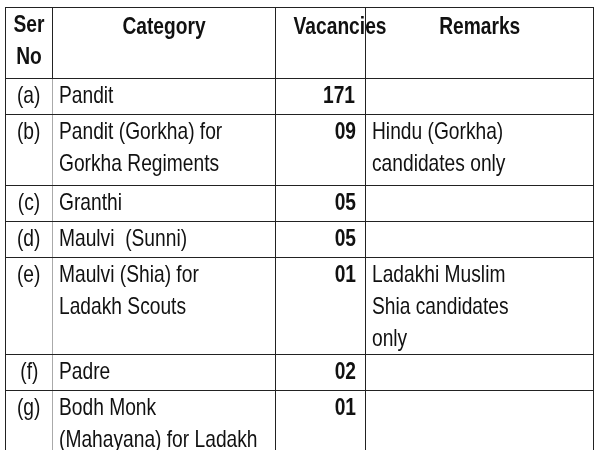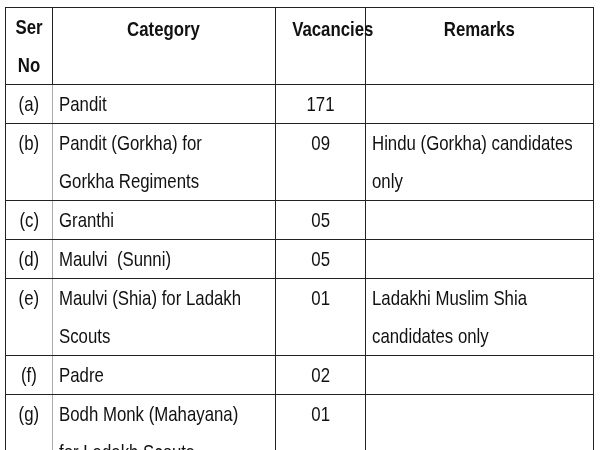--- a/index.html
+++ b/index.html
@@ -1,26 +1,26 @@
 <!DOCTYPE html>
 <html><head>
 <meta charset="utf-8">
 <style>
   html, body { margin:0; padding:0; background:#ffffff; }
   body { width:600px; height:450px; position:relative; overflow:hidden;
          font-family:"Liberation Sans", sans-serif; color:#111; }
   table { position:absolute; left:5px; top:7px; border-collapse:collapse;
           width:588px; table-layout:fixed; }
-  td, th { border:1.5px solid #222; vertical-align:top; font-size:21px;
-           line-height:38px; padding:0 6px; transform-origin:left; }
+  td, th { border:1.5px solid #222; vertical-align:top; font-size:24px;
+           line-height:32px; padding:0 6px; transform-origin:left; }
   th { font-weight:bold; text-align:center; height:68px; padding-top:2px; }
   th .t, td .t { display:inline-block; transform:scaleX(0.8); transform-origin:center; }
   td.cat .t, td.rem .t { transform-origin:left; }
   td.ser { text-align:center; border-right:1px solid #aaa; }
-  td.vac { text-align:center; }
+  td.vac { text-align:right;font-weight:bold; }
   col.c1 { width:47px; } col.c2 { width:223px; } col.c3 { width:90px; } col.c4 { width:228px; }
   tr.r1 td { height:35px; } tr.r2 td { height:70px; }
 </style>
 </head>
 <body>
 
 <table>
   <colgroup>
       <col class="c1">
       <col class="c2">

